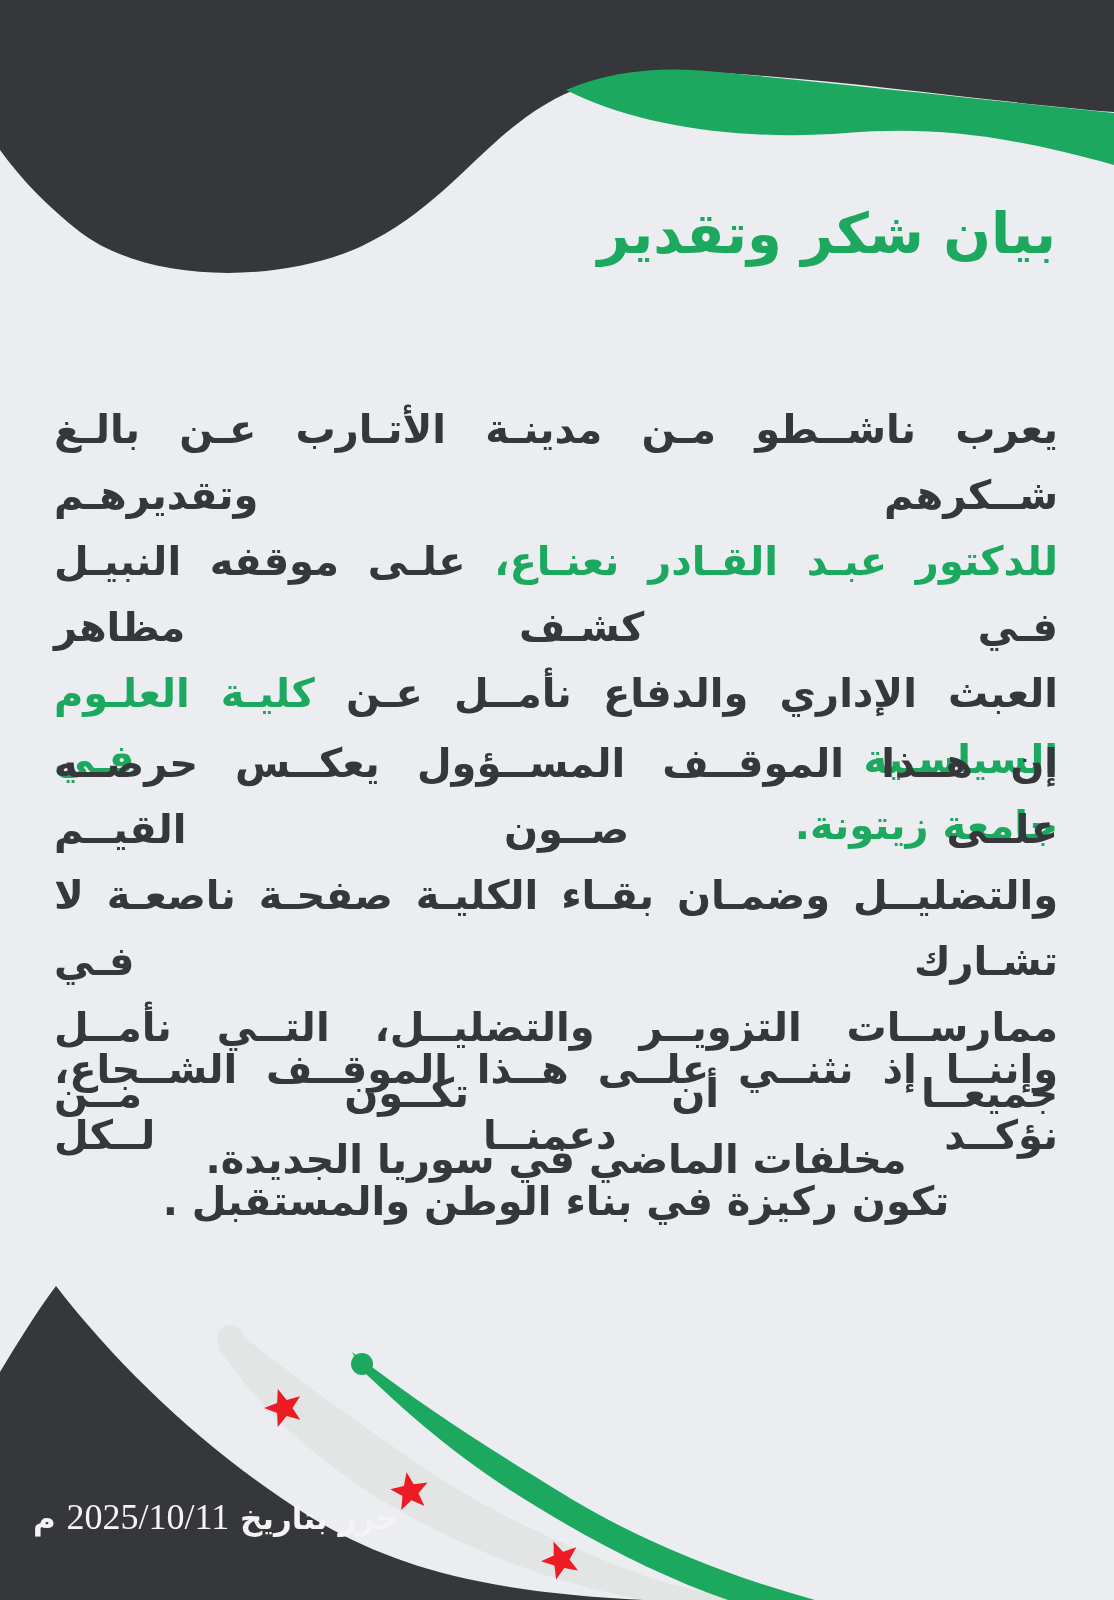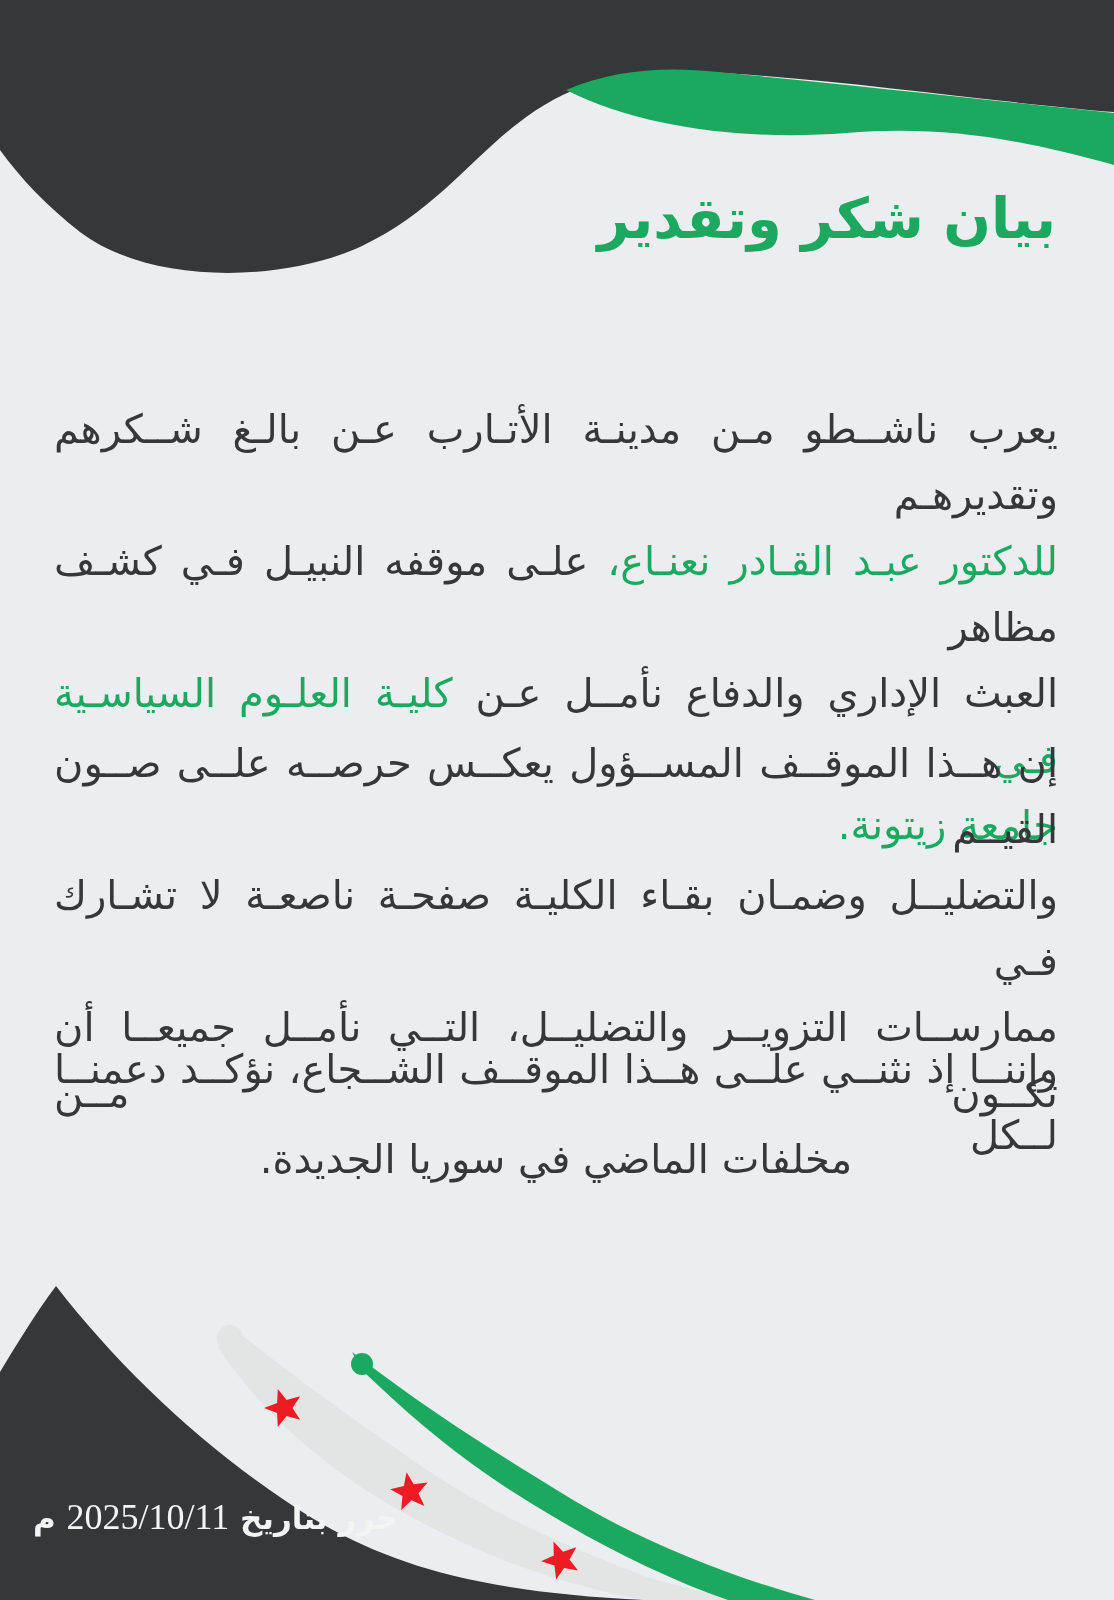--- a/index.html
+++ b/index.html
@@ -16,21 +16,21 @@
   .decor { position: absolute; left: 0; width: 1114px; pointer-events: none; }
   .decor.top { top: 0; height: 340px; }
   .decor.bottom { bottom: 0; height: 370px; }
   .fill-dark  { fill: var(--dark,  #35373a); }
   .fill-green { fill: var(--green, #1ca95f); }
   .fill-band  { fill: var(--band_white, #e3e4e4); }
   .fill-red   { fill: var(--red,   #ed1c24); }
 
   .title {
     position: absolute;
-    top: 186px;
+    top: 201px;
     right: 58px;
     left: 58px;
     margin: 0;
     text-align: right;
     font-size: 56px;
     font-weight: 700;
     color: var(--green, #1ca95f);
     letter-spacing: 0;
   }
   .body-text {
@@ -41,21 +41,21 @@
     height: 1600px;
   }
   .para { position: absolute; right: 0; left: 0; margin: 0; }
   .para-1 { top: 396px; }
   .para-2 { top: 730px; }
   .para-3 { top: 1036px; }
   .line {
     display: block;
     line-height: 66px;
     font-size: 40px;
-    font-weight: 400;
+    font-weight: 700;
     color: var(--dark, #35373a);
     text-align: justify;
     text-align-last: justify;
     white-space: normal;
   }
   .line.end-right  { text-align: center;  text-align-last: right; }
   .line.end-center { text-align: center; text-align-last: center; }
   .c-dark  { color: var(--dark,  #35373a); text-align: right; }
   .c-green { color: var(--green, #1ca95f); }
 
@@ -139,20 +139,23 @@
       </div>
       <div class="line end-center">
         <span class="c-dark">مخلفات الماضي في سوريا الجديدة.</span>
       </div>
     </section>
 
     <section class="para para-3">
       <div class="line">
         <span class="c-dark">وإننــا إذ نثنــي علــى هــذا الموقــف الشــجاع، نؤكــد دعمنــا لــكل</span>
       </div>
+      <div class="line end-center">
+        <span class="c-dark">تكون ركيزة في بناء الوطن والمستقبل .</span>
+      </div>
     </section>
 
   </main>
 
   <footer class="date-line">
     <span>حرر بتاريخ</span>
     <span class="serif">2025/10/11</span>
     <span>م</span>
   </footer>
 

